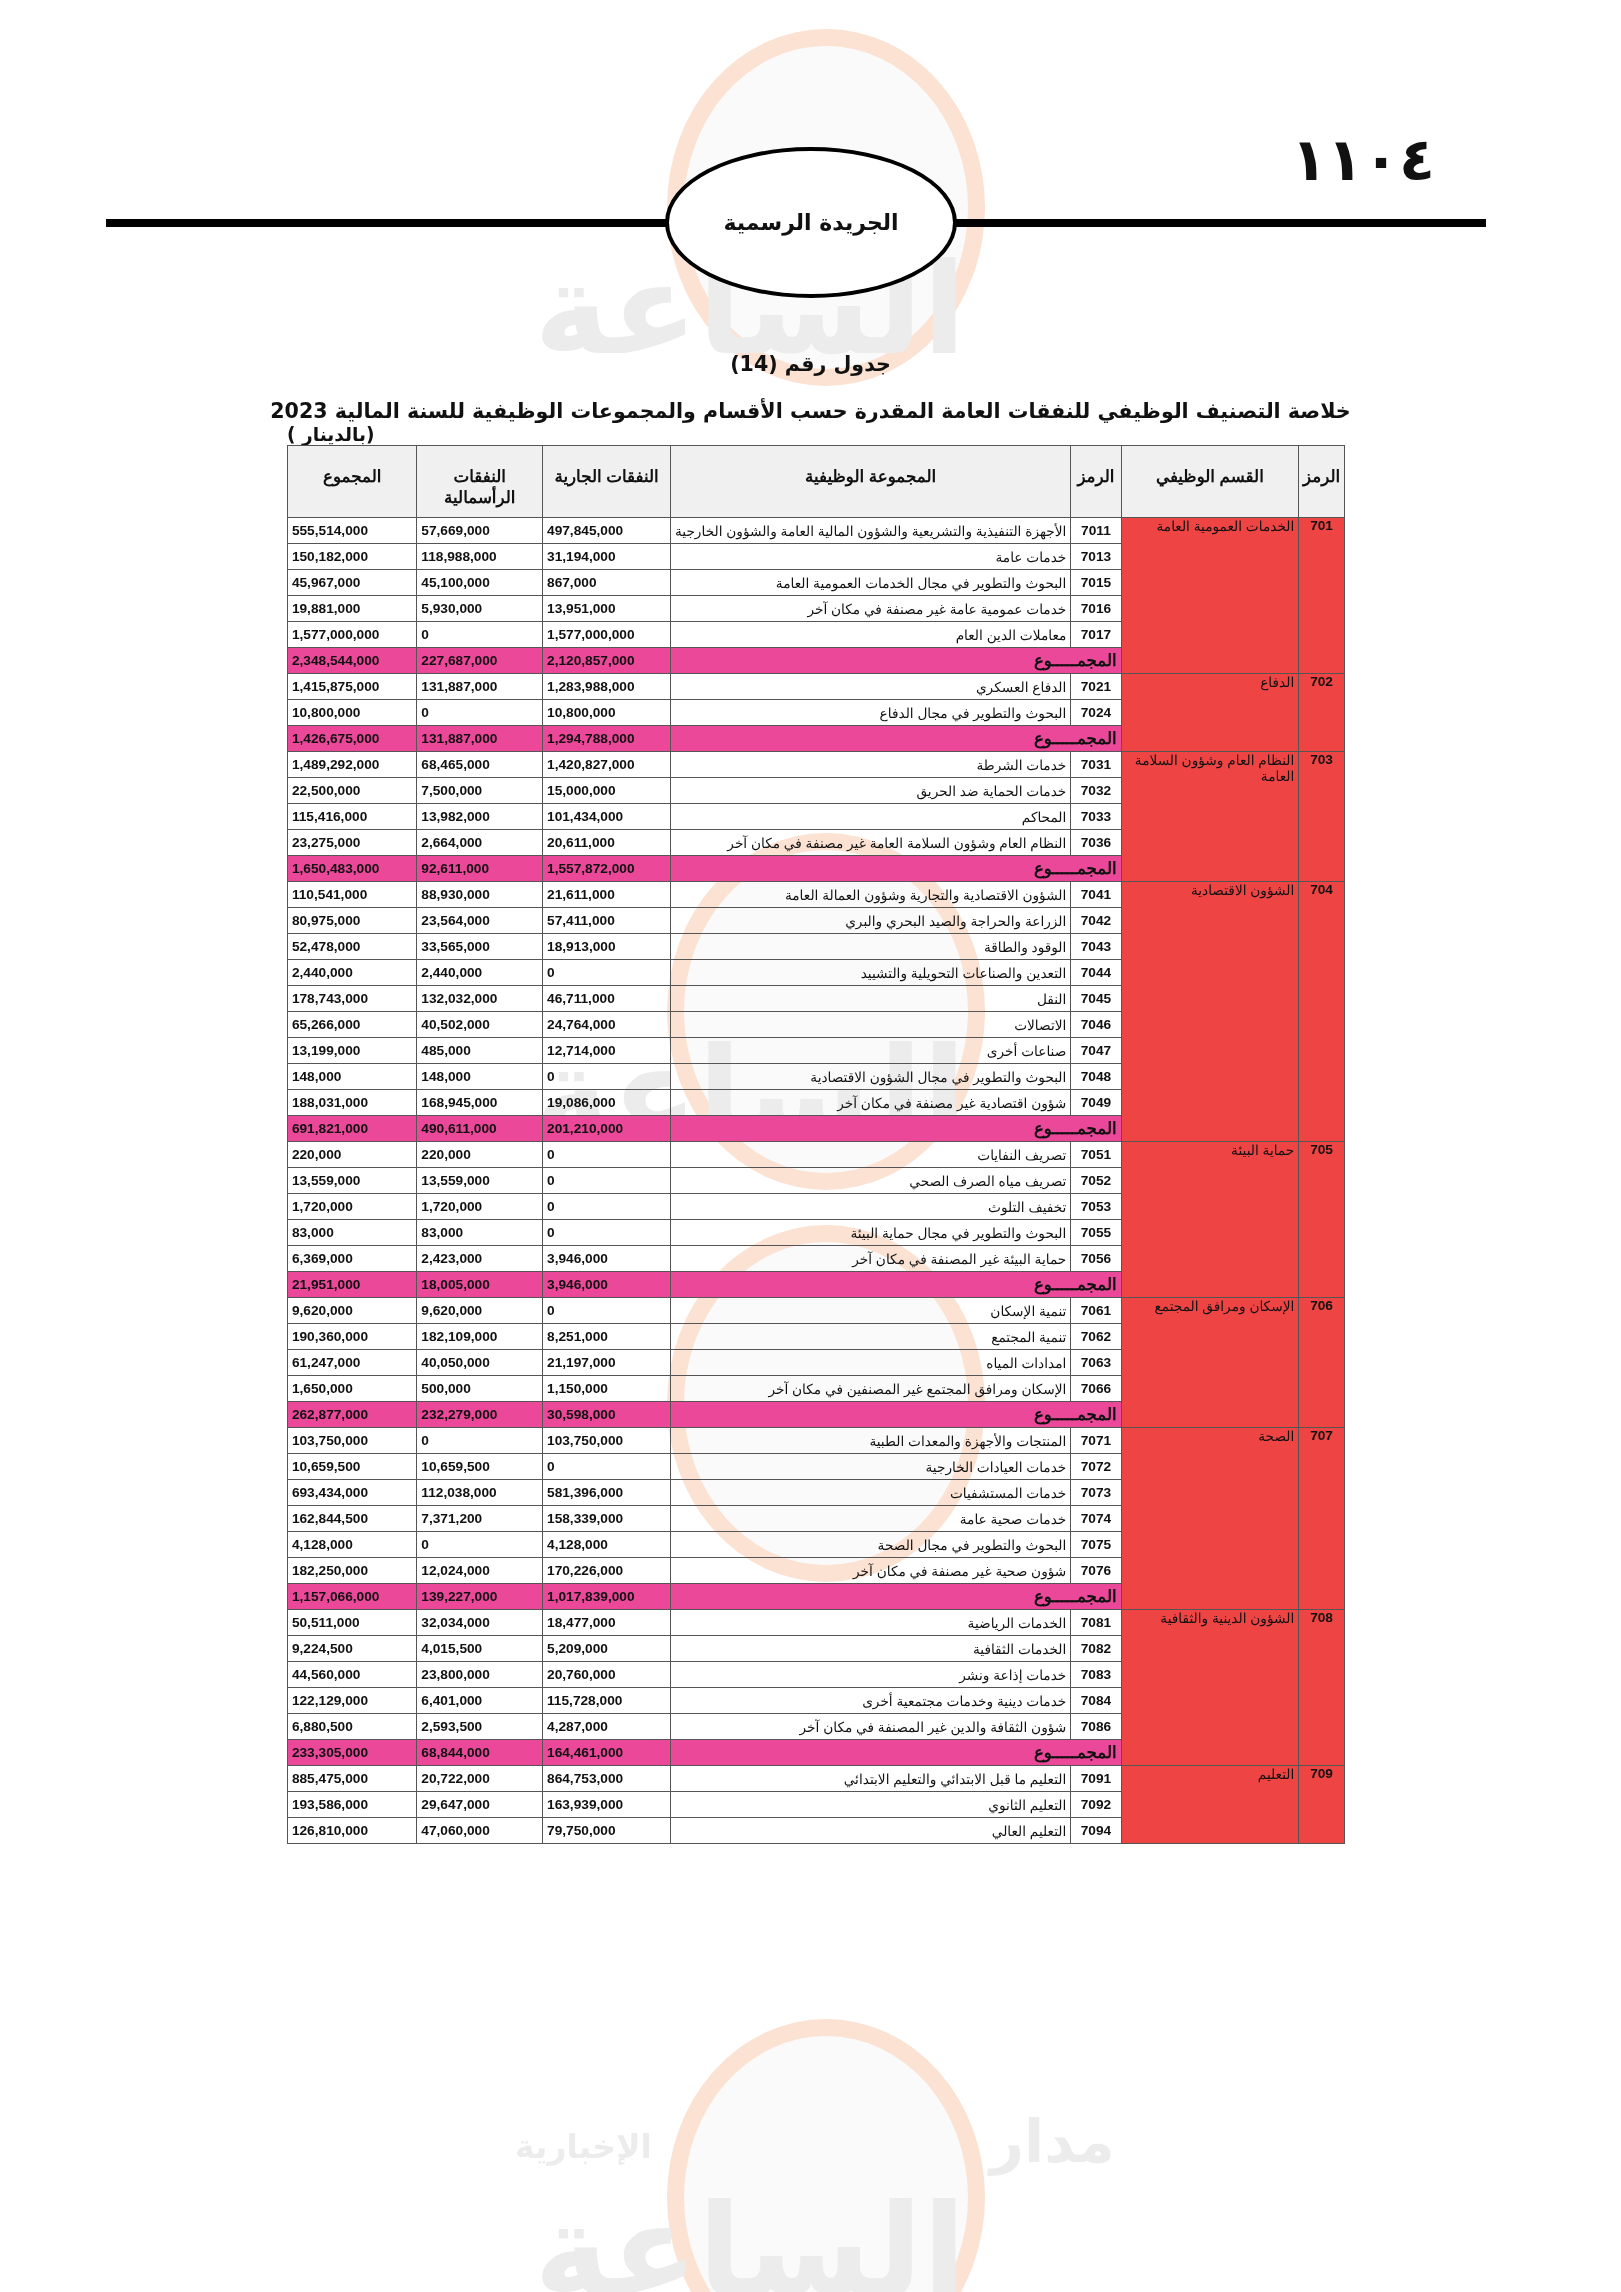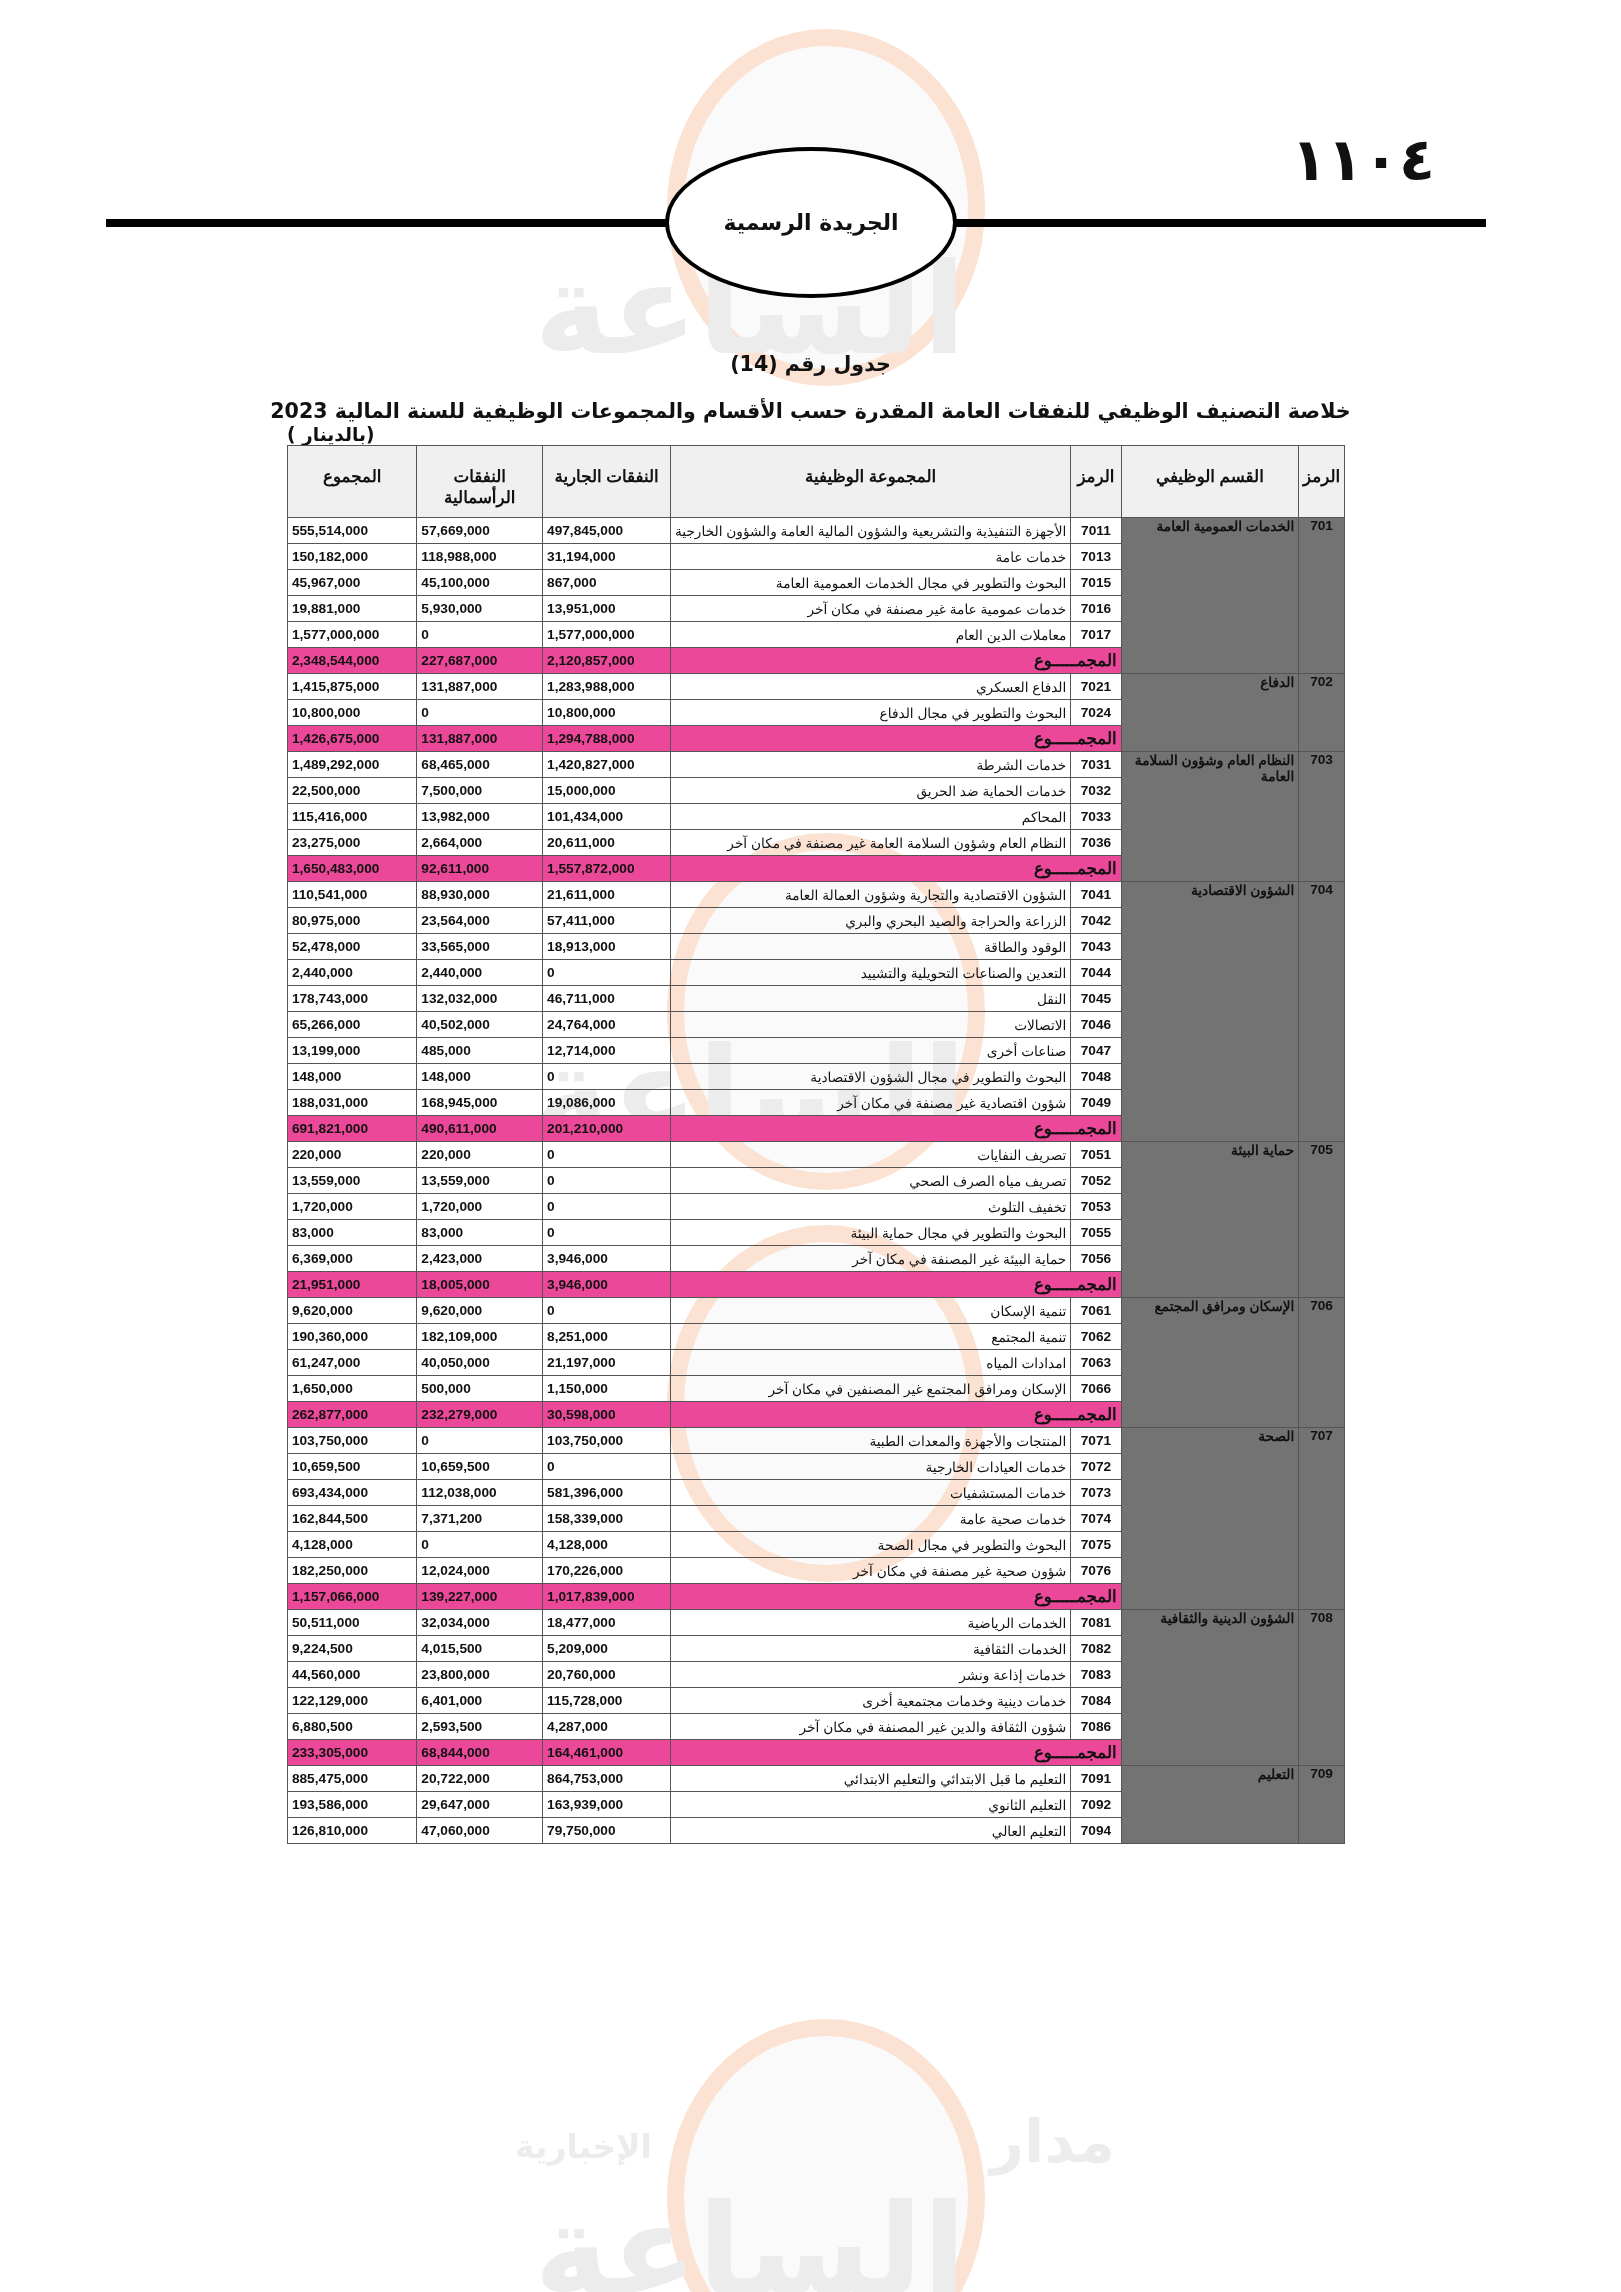--- a/index.html
+++ b/index.html
@@ -21,21 +21,21 @@
             font-family:"Liberation Sans", sans-serif; background:transparent; }
   table.t th, table.t td { border:1.5px solid #555; padding:0 3.9px; height:25px; font-size:13.7px; }
   table.t th { background:#f0f0f0; font-size:16.7px; font-weight:bold; height:51px; vertical-align:top; padding-top:20px; }
   td.num { text-align:left; font-weight:bold; direction:ltr; font-size:14px; }
   td.code { text-align:center; font-weight:bold; font-size:14px;margin-top:40px; }
   td.desc { text-align:right; font-size:10.3px; white-space:nowrap; overflow:hidden; }
   td.sec { text-align:right; font-size:10.8px; vertical-align:top; }
   td.seccode { text-align:center; font-weight:bold; vertical-align:top; font-size:14px; }
   tr.total td { background:#ec4899; }
   tr.total td.label { font-size:16.7px; font-weight:bold; text-align:right; }
-  tr.first td.sec, tr.first td.seccode { background:#737373;font-weight:bold; }
+  tr.first td.sec, tr.first td.seccode { background:#ef4444; }
 </style>
 </head>
 <body>
 
 <div class="wm wm-clock" style="left:667px;top:29px;width:284px;height:323px;"></div>
 <div class="wm wm-text" style="left:534px;top:235px;font-size:127px;">الساعة</div>
 <div class="wm wm-clock" style="left:667px;top:833px;width:284px;height:323px;"></div>
 <div class="wm wm-text" style="left:534px;top:1019px;font-size:127px;">الساعة</div>
 <div class="wm wm-clock" style="left:667px;top:1225px;width:284px;height:323px;"></div>
 <div class="wm wm-clock" style="left:667px;top:2019px;width:284px;height:323px;"></div>

